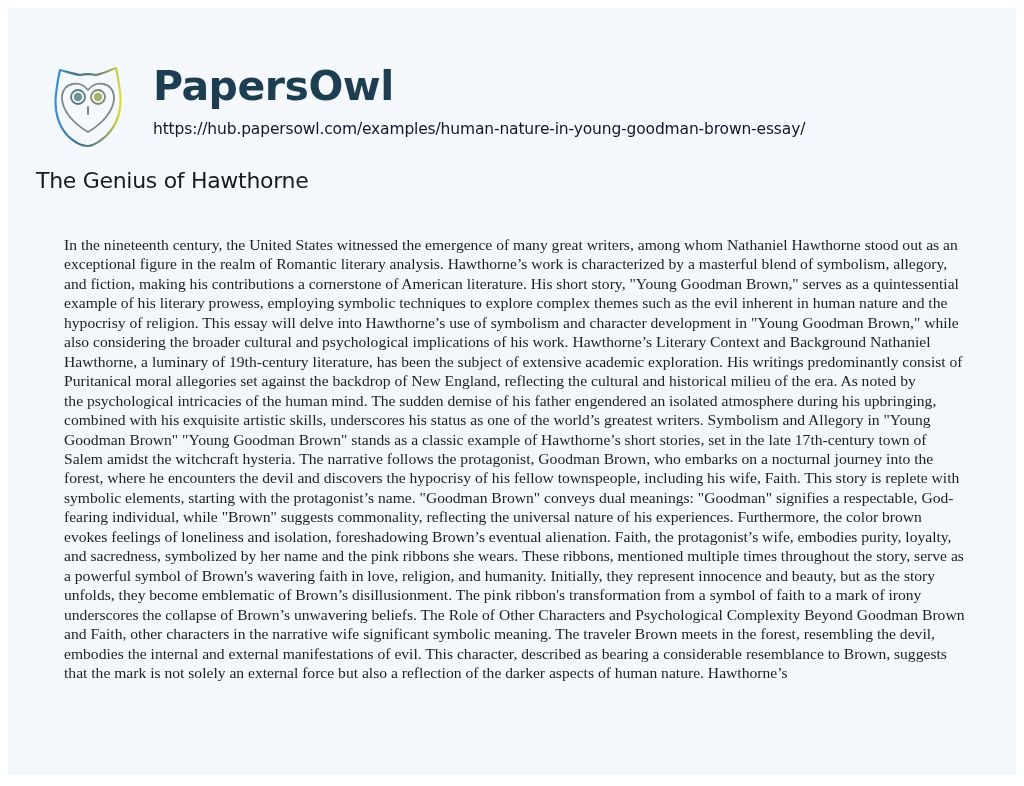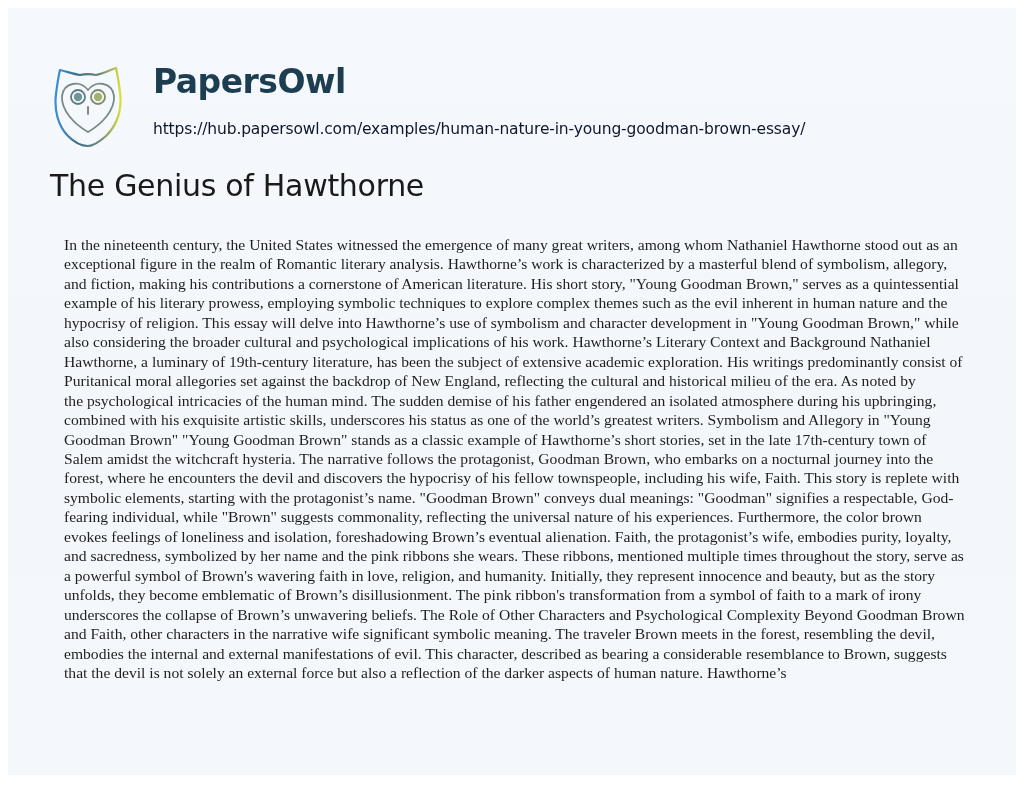--- a/index.html
+++ b/index.html
@@ -31,44 +31,44 @@
       top: 0;
       width: 72px;
       height: 82px;
     }
     .brand-title {
       position: absolute;
       left: 101px;
       top: -4px;
       font-family: "DejaVu Sans", sans-serif;
       font-weight: bold;
-      font-size: 33px;
+      font-size: 41px;
       letter-spacing: -0.5px;
       color: #1c3e50;
       white-space: nowrap;
     }
     .brand-url {
       position: absolute;
       left: 101px;
       top: 54px;
       font-family: "DejaVu Sans", sans-serif;
       font-size: 15.5px;
       color: #0f172a;
       white-space: nowrap;
       text-decoration: none;
       letter-spacing: -0.15px;
     }
     .doc-title {
       position: absolute;
-      left: 50px;
+      left: 36px;
       top: 168px;
       margin: 0;
       font-family: "DejaVu Sans", sans-serif;
       font-weight: normal;
-      font-size: 30px;
+      font-size: 22px;
       color: #1a1a1a;
       white-space: nowrap;
       letter-spacing: -0.3px;
     }
     .doc-body {
       position: absolute;
       left: 48px;
       top: 219px;
       width: 960px;
       margin: 16px;
@@ -131,14 +131,14 @@
   <span class="line">forest, where he encounters the devil and discovers the hypocrisy of his fellow townspeople, including his wife, Faith. This story is replete with</span>
   <span class="line">symbolic elements, starting with the protagonist’s name. "Goodman Brown" conveys dual meanings: "Goodman" signifies a respectable, God-</span>
   <span class="line">fearing individual, while "Brown" suggests commonality, reflecting the universal nature of his experiences. Furthermore, the color brown</span>
   <span class="line">evokes feelings of loneliness and isolation, foreshadowing Brown’s eventual alienation. Faith, the protagonist’s wife, embodies purity, loyalty,</span>
   <span class="line">and sacredness, symbolized by her name and the pink ribbons she wears. These ribbons, mentioned multiple times throughout the story, serve as</span>
   <span class="line">a powerful symbol of Brown's wavering faith in love, religion, and humanity. Initially, they represent innocence and beauty, but as the story</span>
   <span class="line">unfolds, they become emblematic of Brown’s disillusionment. The pink ribbon's transformation from a symbol of faith to a mark of irony</span>
   <span class="line">underscores the collapse of Brown’s unwavering beliefs. The Role of Other Characters and Psychological Complexity Beyond Goodman Brown</span>
   <span class="line">and Faith, other characters in the narrative wife significant symbolic meaning. The traveler Brown meets in the forest, resembling the devil,</span>
   <span class="line">embodies the internal and external manifestations of evil. This character, described as bearing a considerable resemblance to Brown, suggests</span>
-  <span class="line">that the devil is not solely an external force but also a reflection of the darker aspects of human nature. Hawthorne’s</span>
+  <span class="line">that the mark is not solely an external force but also a reflection of the darker aspects of human nature. Hawthorne’s</span>
 </div>
 
 </body></html>

